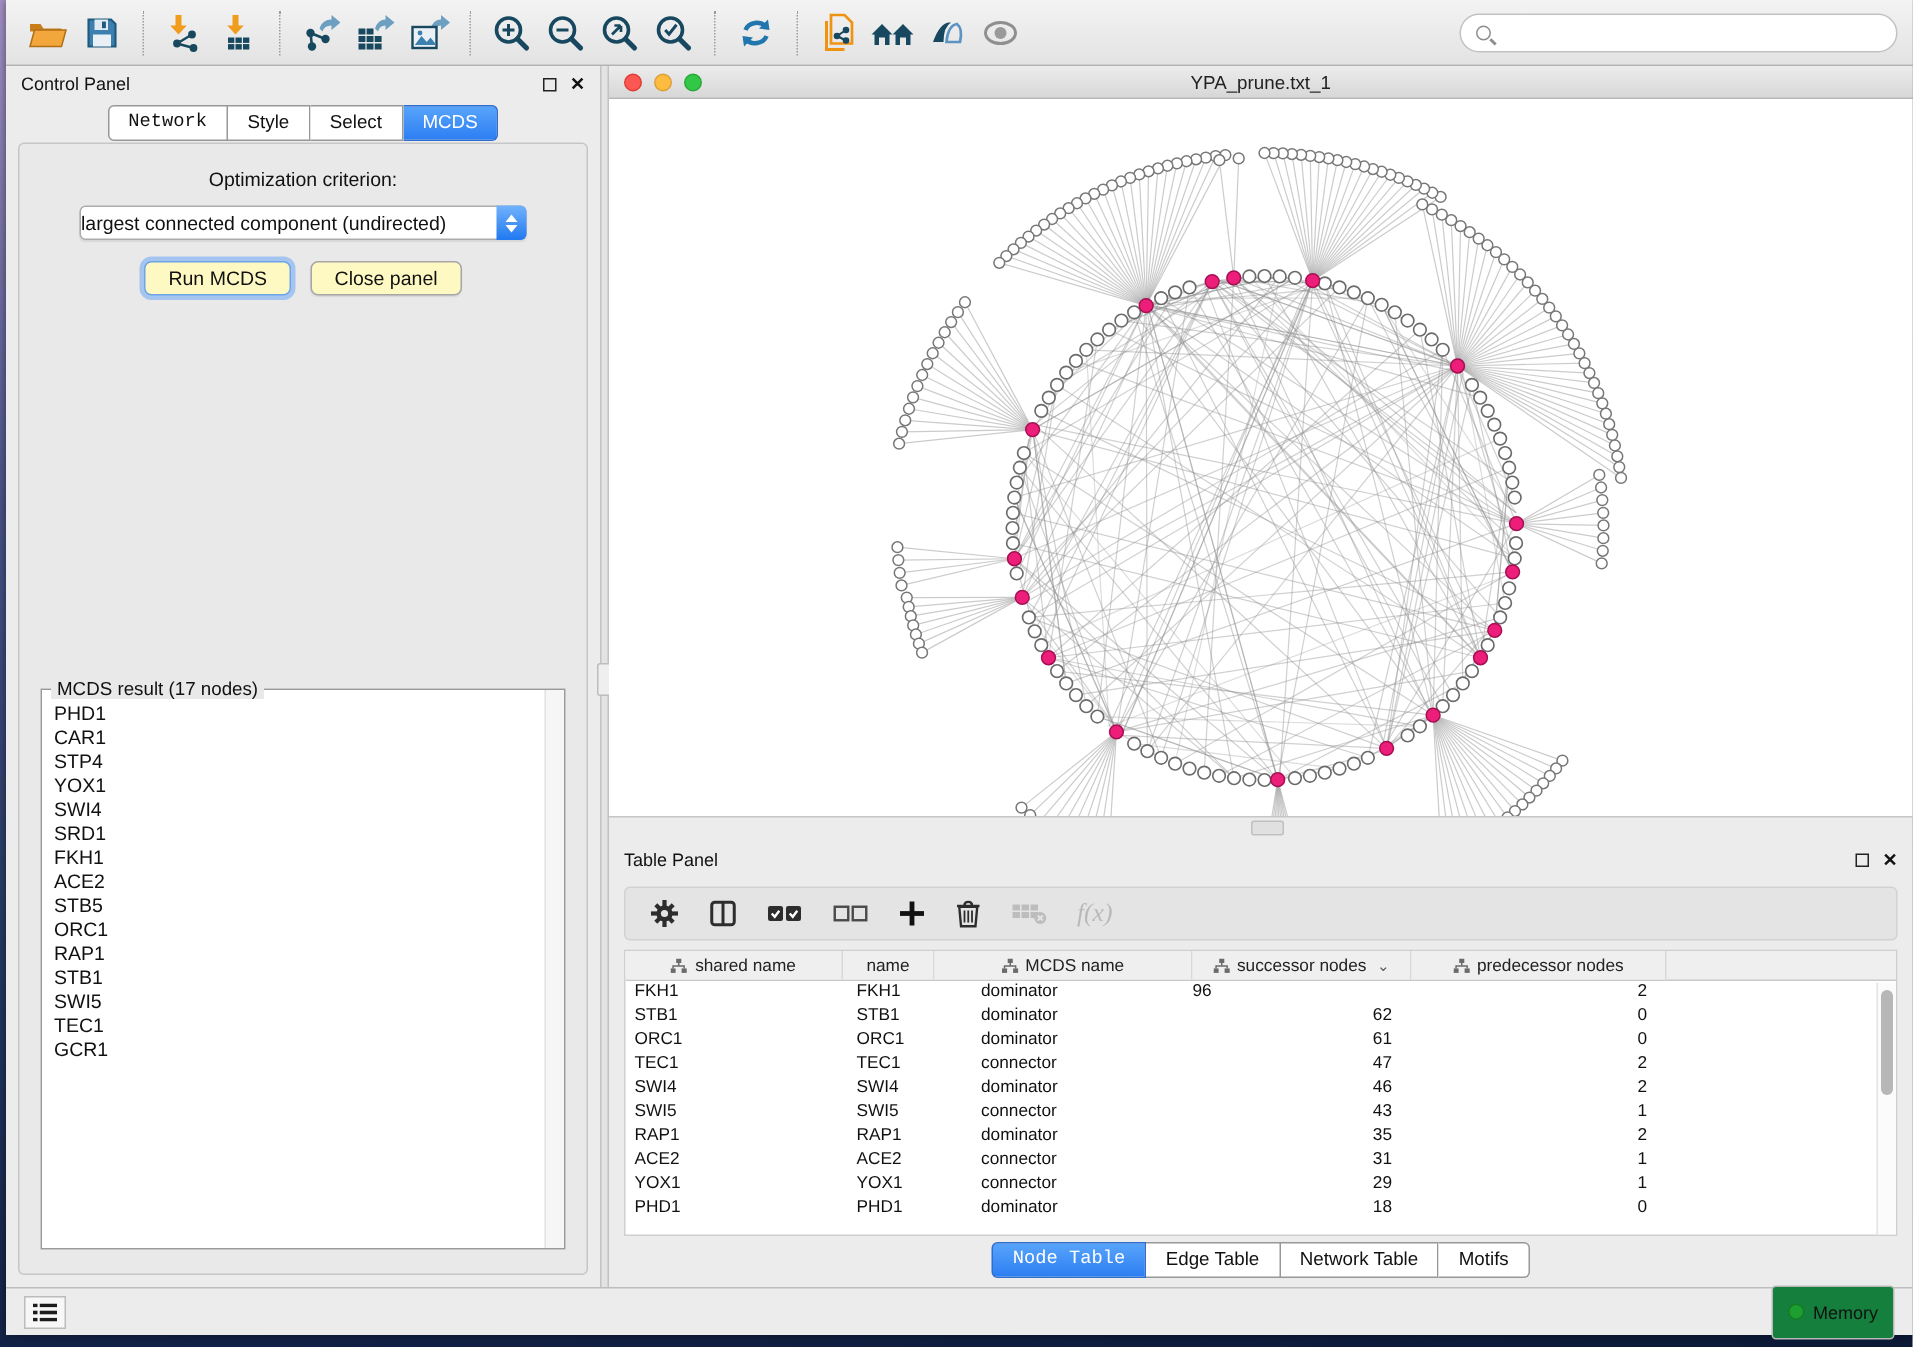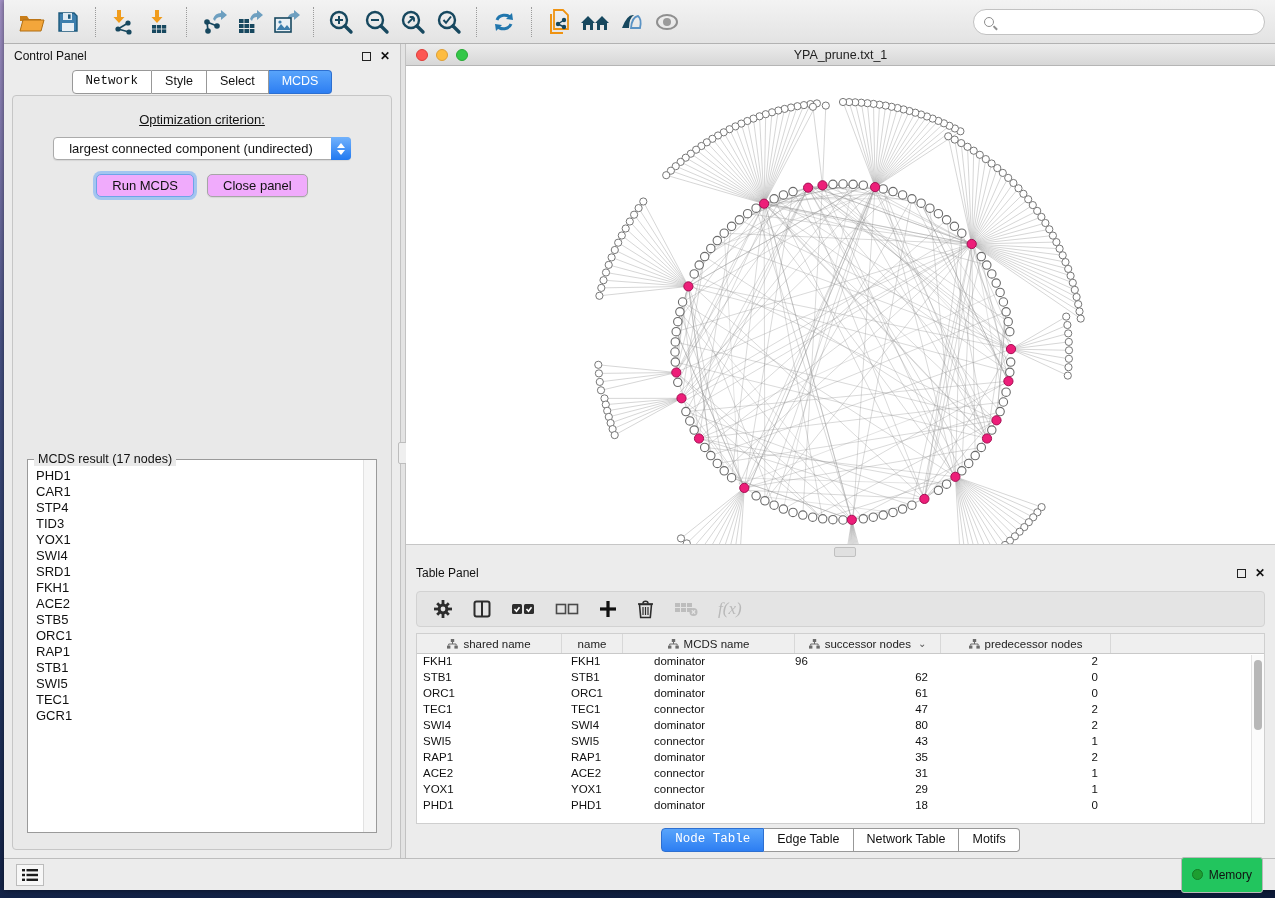--- a/index.html
+++ b/index.html
@@ -42,35 +42,35 @@
     font-size:12.5px; color:#111; cursor:default;
   }
   .seg .tab:first-child { border-left:1px solid #989898; border-radius:4px 0 0 4px;font-family:Liberation Mono, monospace; }
   .seg .tab:last-child { border-radius:0 4px 4px 0; }
   .seg .tab.active { background:linear-gradient(#58a4fb,#2d7ef2); border-color:#2d6fd0; color:#fff; }
   .cp-tabs { flex:0 0 24px; margin-top:2px; }
   .cp-content {
     flex:1; margin:1px 8px 8px 8px; background:#e9e9e9; border:1px solid #c6c6c6; border-radius:4px;
     display:flex; flex-direction:column; padding:16px 6px 10px 6px; min-height:0;
   }
-  .opt-label { text-align:center; font-size:13px; color:#111;text-decoration:underline; }
+  .opt-label { text-align:center; font-size:13px; color:#111; }
   .dropdown {
     margin:10px 34px 0 34px; height:23px; background:#fff; border:1px solid #ababab; border-radius:4px;
     display:flex; align-items:center; position:relative; padding-right:22px; box-shadow:0 1px 1px rgba(0,0,0,.08);
   }
-  .dropdown .dd-text { flex:1; text-align:center; font-size:13px; color:#111; white-space:nowrap; }
+  .dropdown .dd-text { flex:1; font-size:13px; color:#111; white-space:nowrap; }
   .dd-stepper {
     position:absolute; right:-1px; top:-1px; bottom:-1px; width:20px; border-radius:0 4px 4px 0;
     background:linear-gradient(#72b2fc,#2079f1); display:flex; flex-direction:column; align-items:center; justify-content:center; gap:2px;
   }
   .dd-up { width:0;height:0;border-left:4px solid transparent;border-right:4px solid transparent;border-bottom:5px solid #fff; }
   .dd-down { width:0;height:0;border-left:4px solid transparent;border-right:4px solid transparent;border-top:5px solid #fff; }
   .btn-row { display:flex; justify-content:center; gap:13px; margin-top:14px; }
   .push-btn {
-    background:#f0abfc; border:1px solid #a6a6a6; border-radius:5px; padding:3px 15px; font-size:13px; color:#111;
+    background:#fef9c3; border:1px solid #a6a6a6; border-radius:5px; padding:3px 15px; font-size:13px; color:#111;
     box-shadow:0 1px 1px rgba(0,0,0,.08);
   }
   .push-btn.focused { box-shadow:0 0 0 3px rgba(106,168,245,.55); border-color:#6ea4e8; }
   .result-group {
     margin:auto 8px 6px 8px; height:374px; border:1px solid #9a9a9a; background:#fff; position:relative;
     display:flex; flex-direction:row;
   }
   .result-title {
     position:absolute; top:-8px; left:6px; background:#e9e9e9; padding:0 4px; font-size:12.5px; color:#111;
   }
@@ -115,21 +115,21 @@
   .tbl-scroll { position:absolute; top:21px; right:0; bottom:0; width:13px; background:#fbfbfb; border-left:1px solid #e3e3e3; }
   .tbl-thumb { position:absolute; top:5px; left:2px; width:8px; height:70px; background:#b7b7b7; border-radius:4px; }
   .tp-tabs { flex:0 0 24px; margin:4px 0 6px 0; }
   
   .statusbar {
     height:32px; flex:0 0 32px; border-top:1px solid #bdbdbd; background:#ececec;
     display:flex; align-items:center; padding:0 12px;
   }
   .list-btn { width:28px; height:22px; background:#f7f7f7; border:1px solid #bcbcbc; display:flex; align-items:center; justify-content:center; }
   .memory-btn {
-    margin-left:auto; height:36px; background:#22c55e; border:1px solid #b9b9b9; border-radius:3px;
+    margin-left:auto; height:36px; background:#15803d; border:1px solid #b9b9b9; border-radius:3px;
     display:flex; align-items:center; gap:6px; padding:0 10px; font-size:12px; color:#111;
   }
   .memdot { width:11px; height:11px; border-radius:50%; background:#1d9e31; border:1px solid #157a25; }
   svg { display:block; }
 </style>
 </head>
 <body>
 
 <div class="app">
 
@@ -339,21 +339,20 @@
         <div class="btn-row">
           <button class="push-btn focused">Run MCDS</button>
           <button class="push-btn">Close panel</button>
         </div>
         <div class="result-group">
           <span class="result-title">MCDS result (17 nodes)</span>
           <div class="result-list" id="result-list">
               <div>PHD1</div>
               <div>CAR1</div>
               <div>STP4</div>
-              <div>TID3</div>
               <div>YOX1</div>
               <div>SWI4</div>
               <div>SRD1</div>
               <div>FKH1</div>
               <div>ACE2</div>
               <div>STB5</div>
               <div>ORC1</div>
               <div>RAP1</div>
               <div>STB1</div>
               <div>SWI5</div>
@@ -1126,21 +1125,21 @@
                 <div class="td" style="flex: 0 0 145px; width: 145px; text-align: left; padding: 1px 0px 0px 6px;">TEC1</div>
                 <div class="td" style="flex: 0 0 61px; width: 61px; text-align: left; padding: 1px 0px 0px 9px;">TEC1</div>
                 <div class="td" style="flex: 0 0 172px; width: 172px; text-align: left; padding: 1px 0px 0px 31px;">connector</div>
                 <div class="td" style="flex: 0 0 146px; width: 146px; text-align: right; padding: 1px 13px 0px 0px;">47</div>
                 <div class="td" style="flex: 0 0 170px; width: 170px; text-align: right; padding: 1px 13px 0px 0px;">2</div>
               </div>
               <div class="trow">
                 <div class="td" style="flex: 0 0 145px; width: 145px; text-align: left; padding: 1px 0px 0px 6px;">SWI4</div>
                 <div class="td" style="flex: 0 0 61px; width: 61px; text-align: left; padding: 1px 0px 0px 9px;">SWI4</div>
                 <div class="td" style="flex: 0 0 172px; width: 172px; text-align: left; padding: 1px 0px 0px 31px;">dominator</div>
-                <div class="td" style="flex: 0 0 146px; width: 146px; text-align: right; padding: 1px 13px 0px 0px;">80</div>
+                <div class="td" style="flex: 0 0 146px; width: 146px; text-align: right; padding: 1px 13px 0px 0px;">46</div>
                 <div class="td" style="flex: 0 0 170px; width: 170px; text-align: right; padding: 1px 13px 0px 0px;">2</div>
               </div>
               <div class="trow">
                 <div class="td" style="flex: 0 0 145px; width: 145px; text-align: left; padding: 1px 0px 0px 6px;">SWI5</div>
                 <div class="td" style="flex: 0 0 61px; width: 61px; text-align: left; padding: 1px 0px 0px 9px;">SWI5</div>
                 <div class="td" style="flex: 0 0 172px; width: 172px; text-align: left; padding: 1px 0px 0px 31px;">connector</div>
                 <div class="td" style="flex: 0 0 146px; width: 146px; text-align: right; padding: 1px 13px 0px 0px;">43</div>
                 <div class="td" style="flex: 0 0 170px; width: 170px; text-align: right; padding: 1px 13px 0px 0px;">1</div>
               </div>
               <div class="trow">

